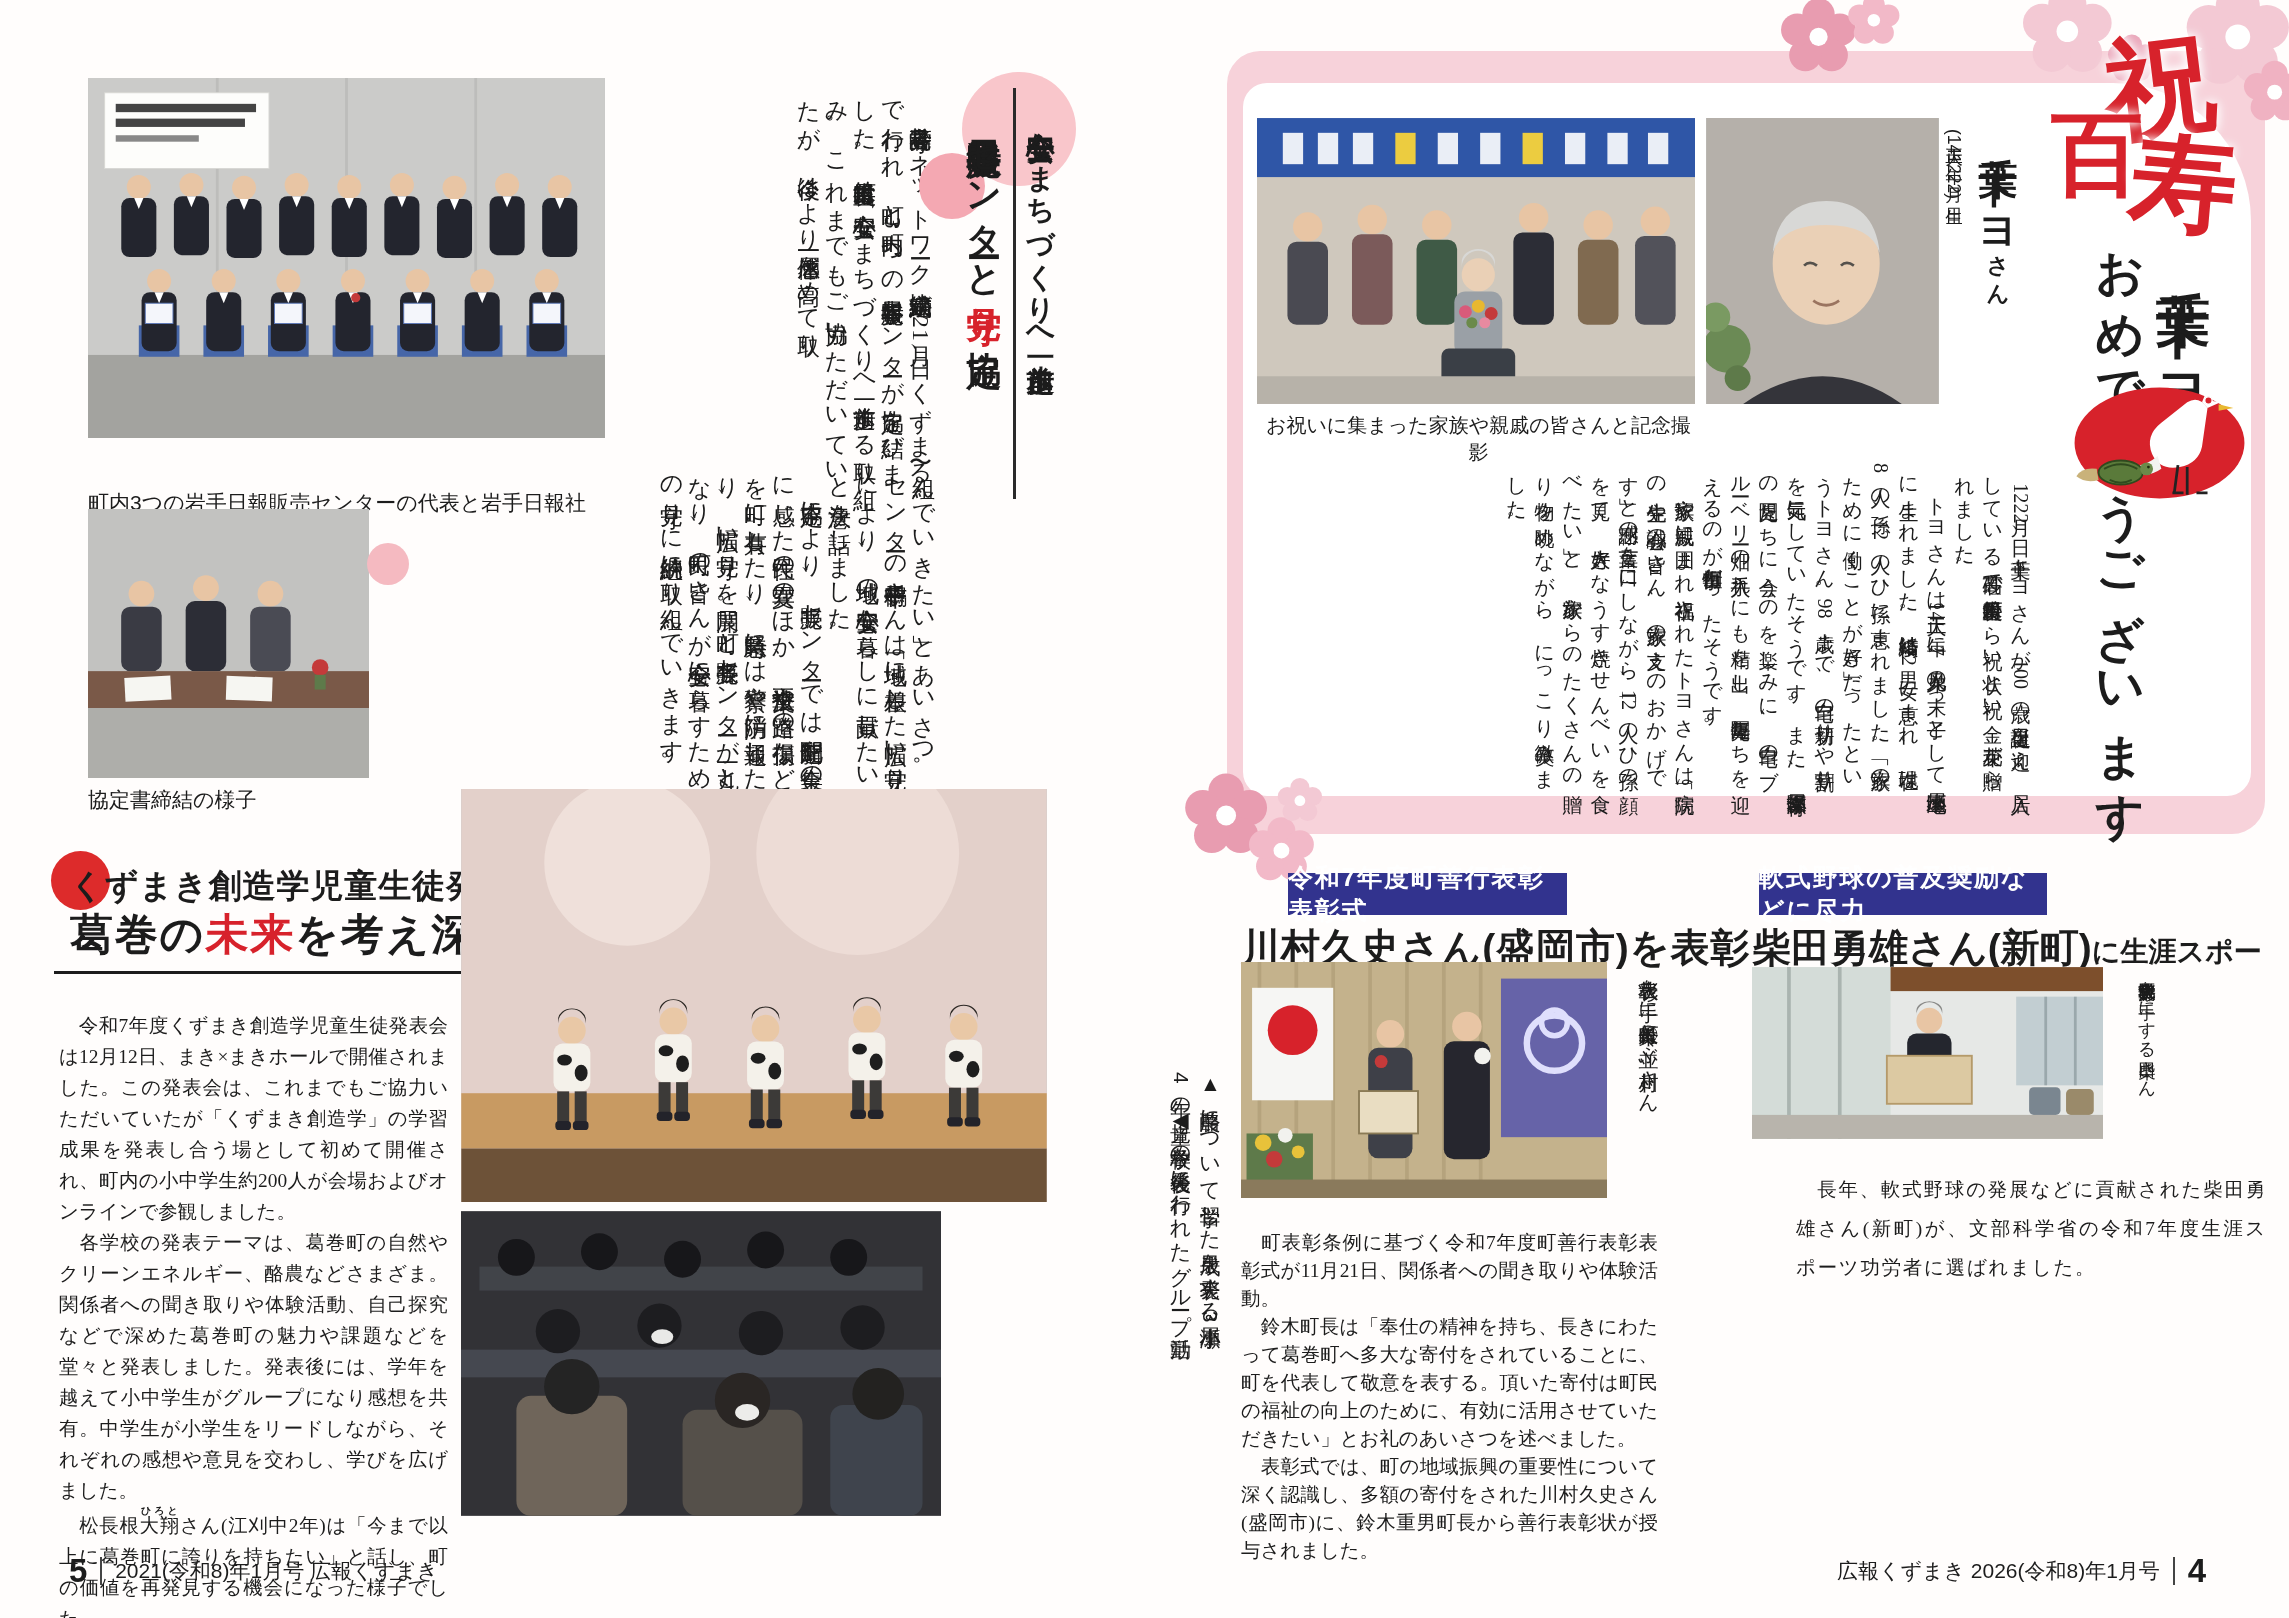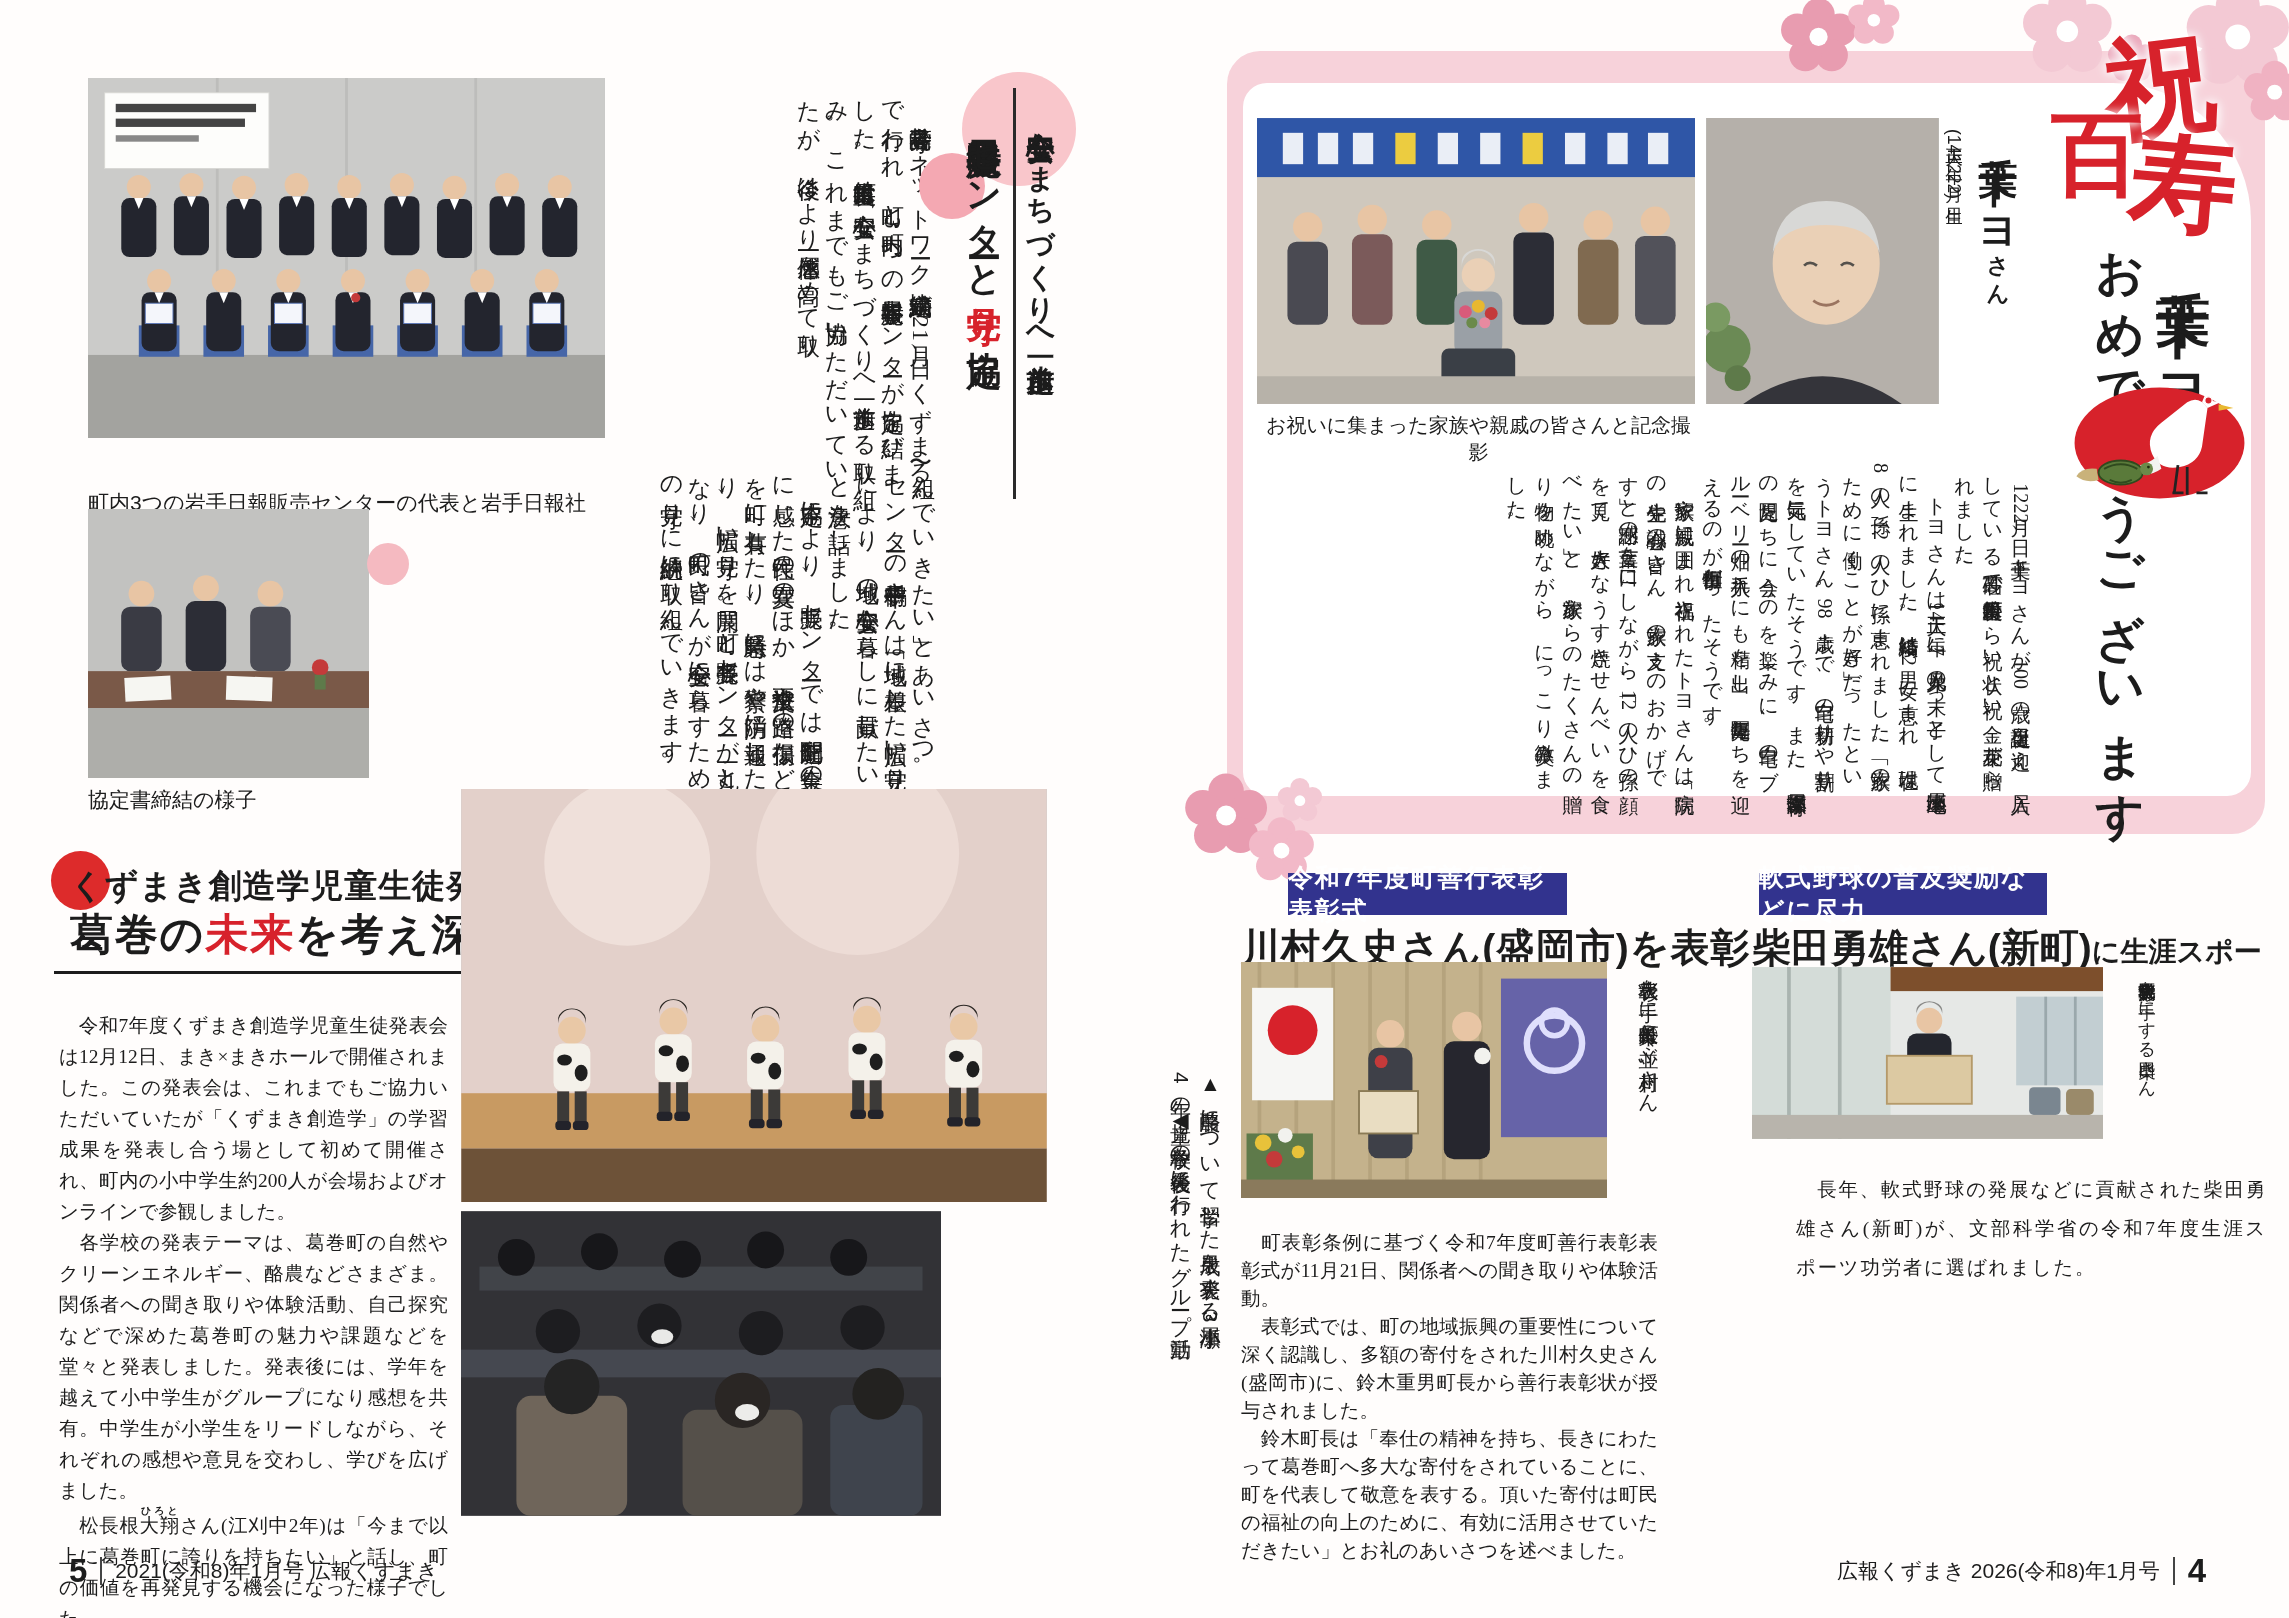--- a/index.html
+++ b/index.html
@@ -344,22 +344,22 @@
         <circle cx="24" cy="196" r="9" fill="#e8c23a"></circle>
         <circle cx="48" cy="188" r="8" fill="#f2f2ee"></circle>
         <circle cx="36" cy="214" r="9" fill="#c43a3a"></circle>
         <circle cx="62" cy="206" r="7" fill="#e8c23a"></circle>
       <rect y="236" width="397" height="20" fill="#8a7a5c"></rect>
     </svg>
   </div>
   <div class="abs v go" style="left:1613px;top:965px;width:48px;height:236px;font-size:20px;line-height:25px;">表彰状を手に鈴木町長㊨と並ぶ川村さん</div>
   <div class="abs ser" style="left:1241px;top:1229px;width:417px;font-size:19.4px;line-height:28px;">
     <p>　町表彰条例に基づく令和7年度町善行表彰表彰式が11月21日、関係者への聞き取りや体験活動。</p>
+    <p>　鈴木町長は「奉仕の精神を持ち、長きにわたって葛巻町へ多大な寄付をされていることに、町を代表して敬意を表する。頂いた寄付は町民の福祉の向上のために、有効に活用させていただきたい」とお礼のあいさつを述べました。</p>
     <p>　表彰式では、町の地域振興の重要性について深く認識し、多額の寄付をされた川村久史さん(盛岡市)に、鈴木重男町長から善行表彰状が授与されました。</p>
-    <p>　鈴木町長は「奉仕の精神を持ち、長きにわたって葛巻町へ多大な寄付をされていることに、町を代表して敬意を表する。頂いた寄付は町民の福祉の向上のために、有効に活用させていただきたい」とお礼のあいさつを述べました。</p>
   </div>
 
   <div class="abs banner go b" style="left:1759px;top:873px;width:288px;height:42px;font-size:25px;letter-spacing:1.8px;">軟式野球の普及奨励などに尽力</div>
   <div class="abs go b" style="left:1752px;top:921px;font-size:39px;">
     <span>柴田勇雄さん(新町)</span><span style="font-size:28px;">に生涯スポーツ功労者表彰</span>
   </div>
   <div class="ph" style="left:1752px;top:967px;width:351px;height:172px;">
     <svg width="351" height="172" viewBox="0 0 380 186">
       <rect width="380" height="186" fill="#e6e8e6"></rect>
       <rect width="150" height="186" fill="#d4dcd8"></rect>

